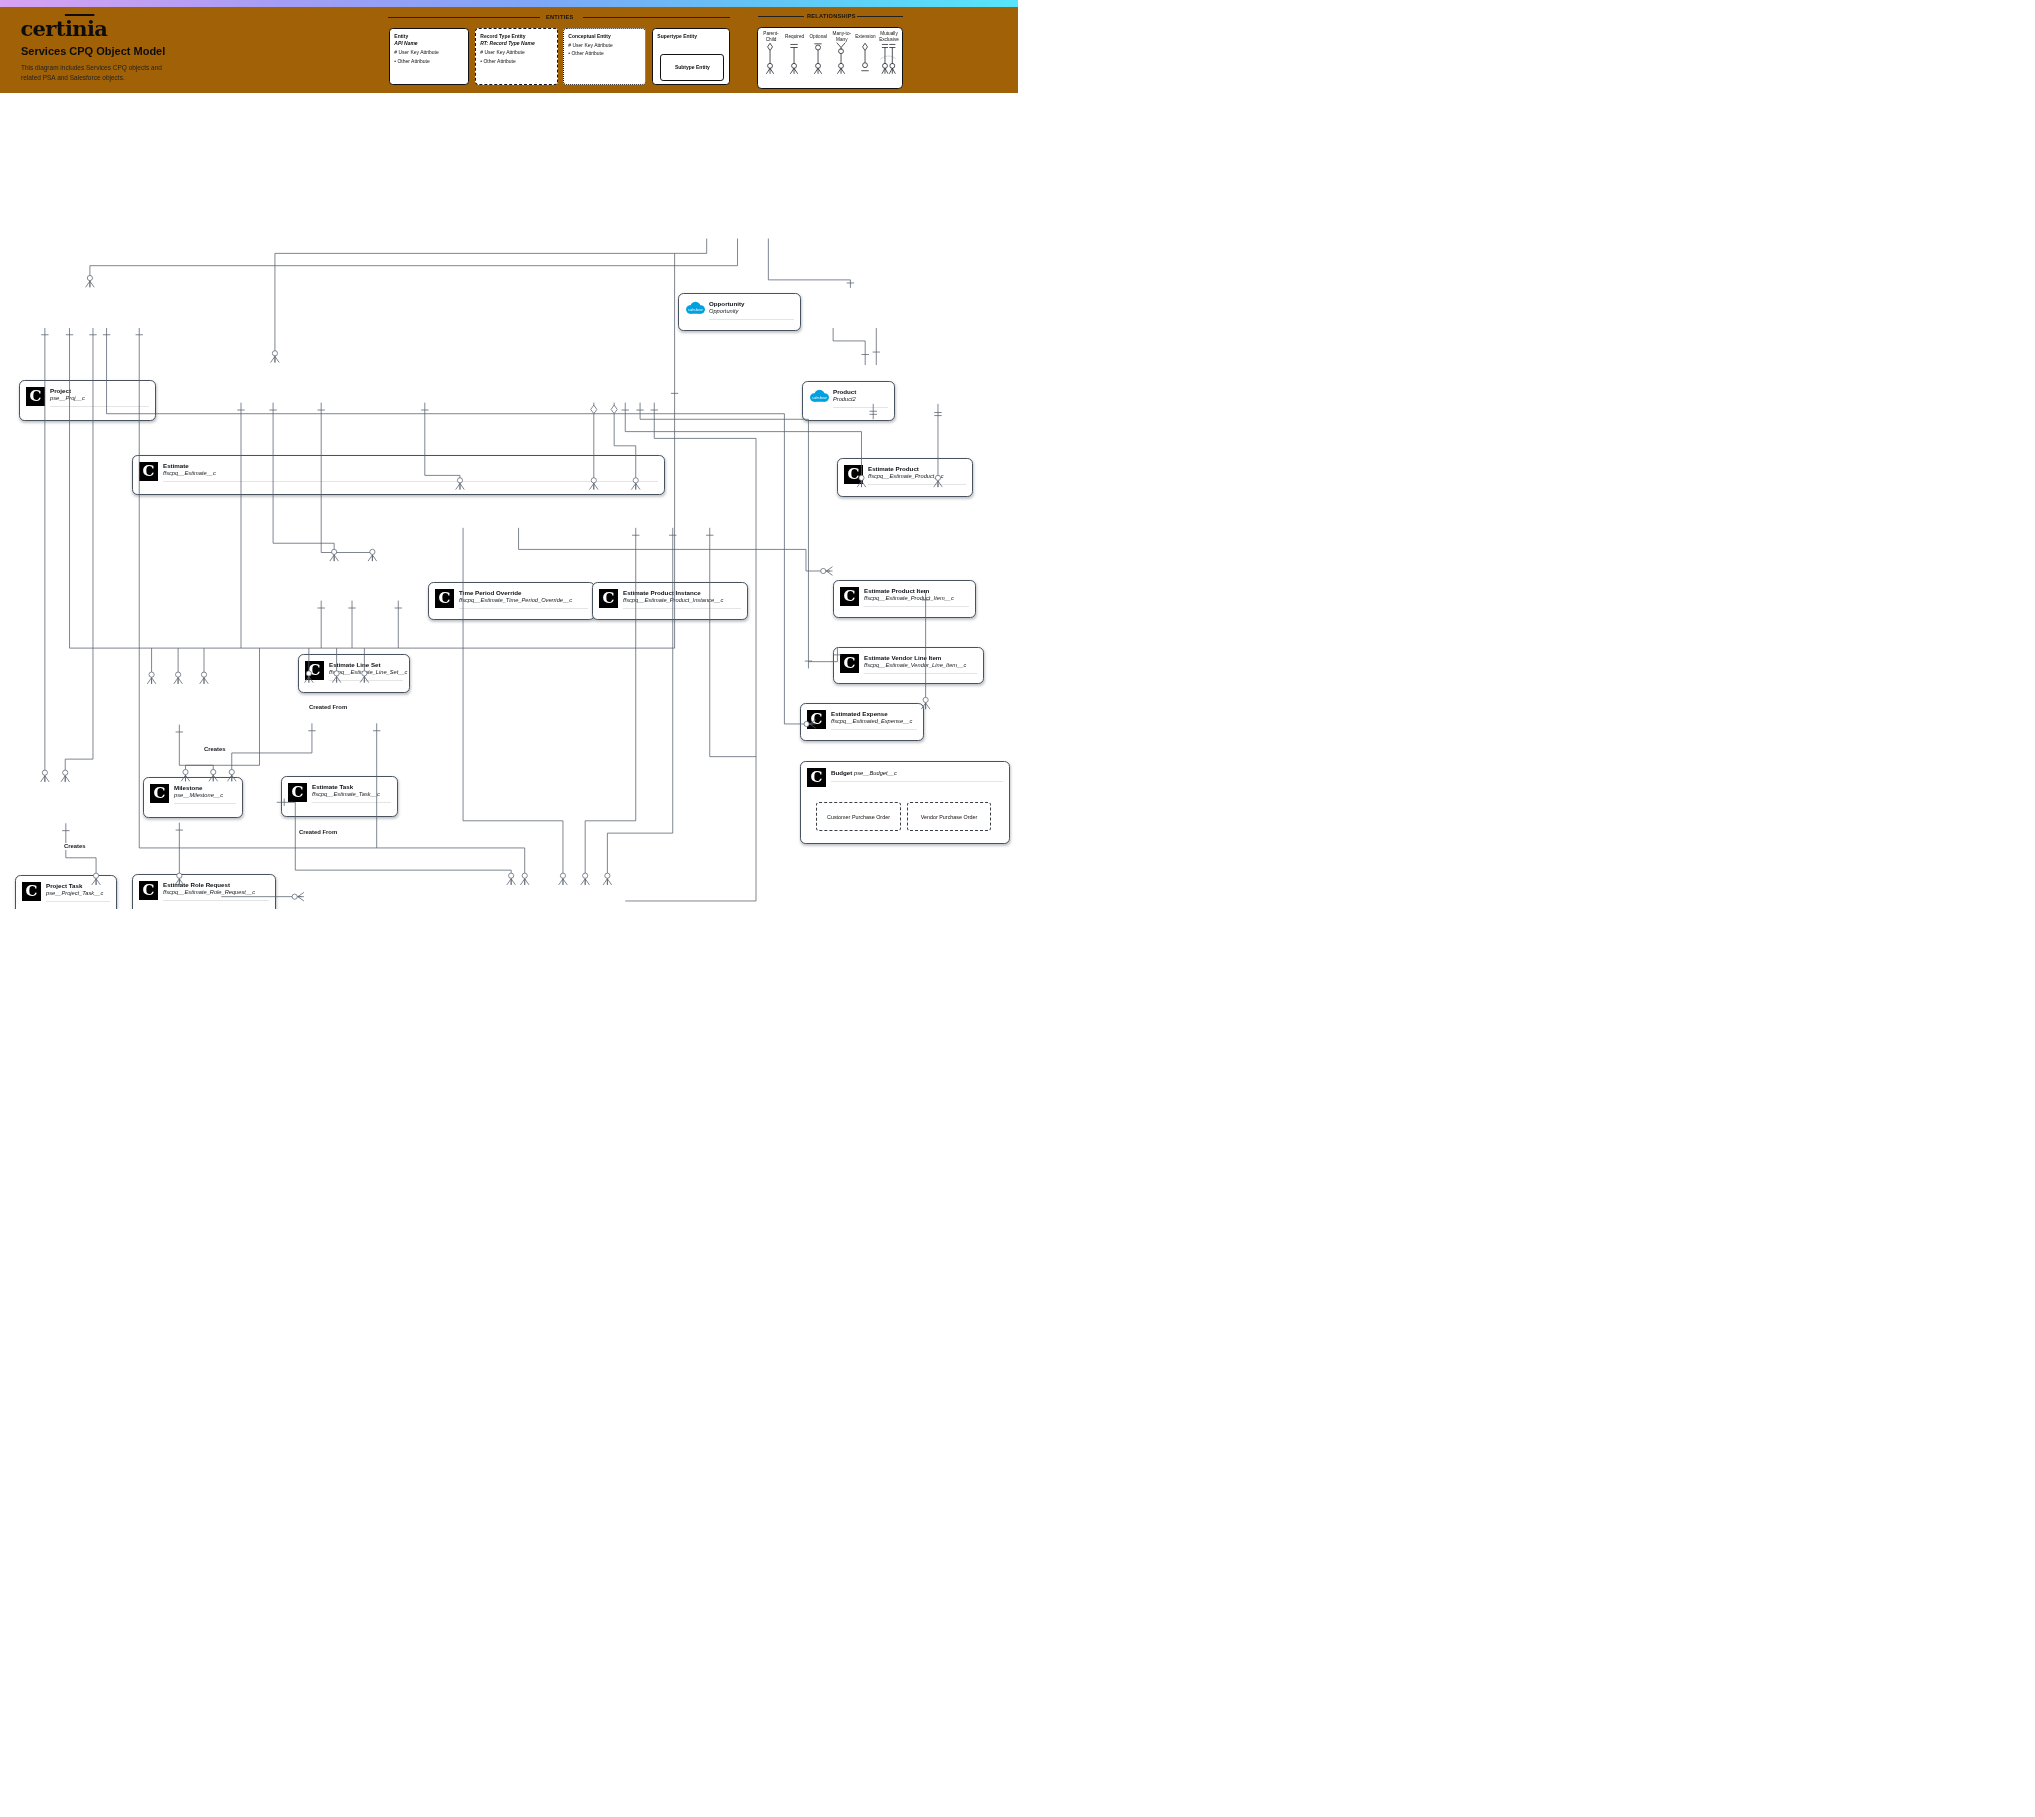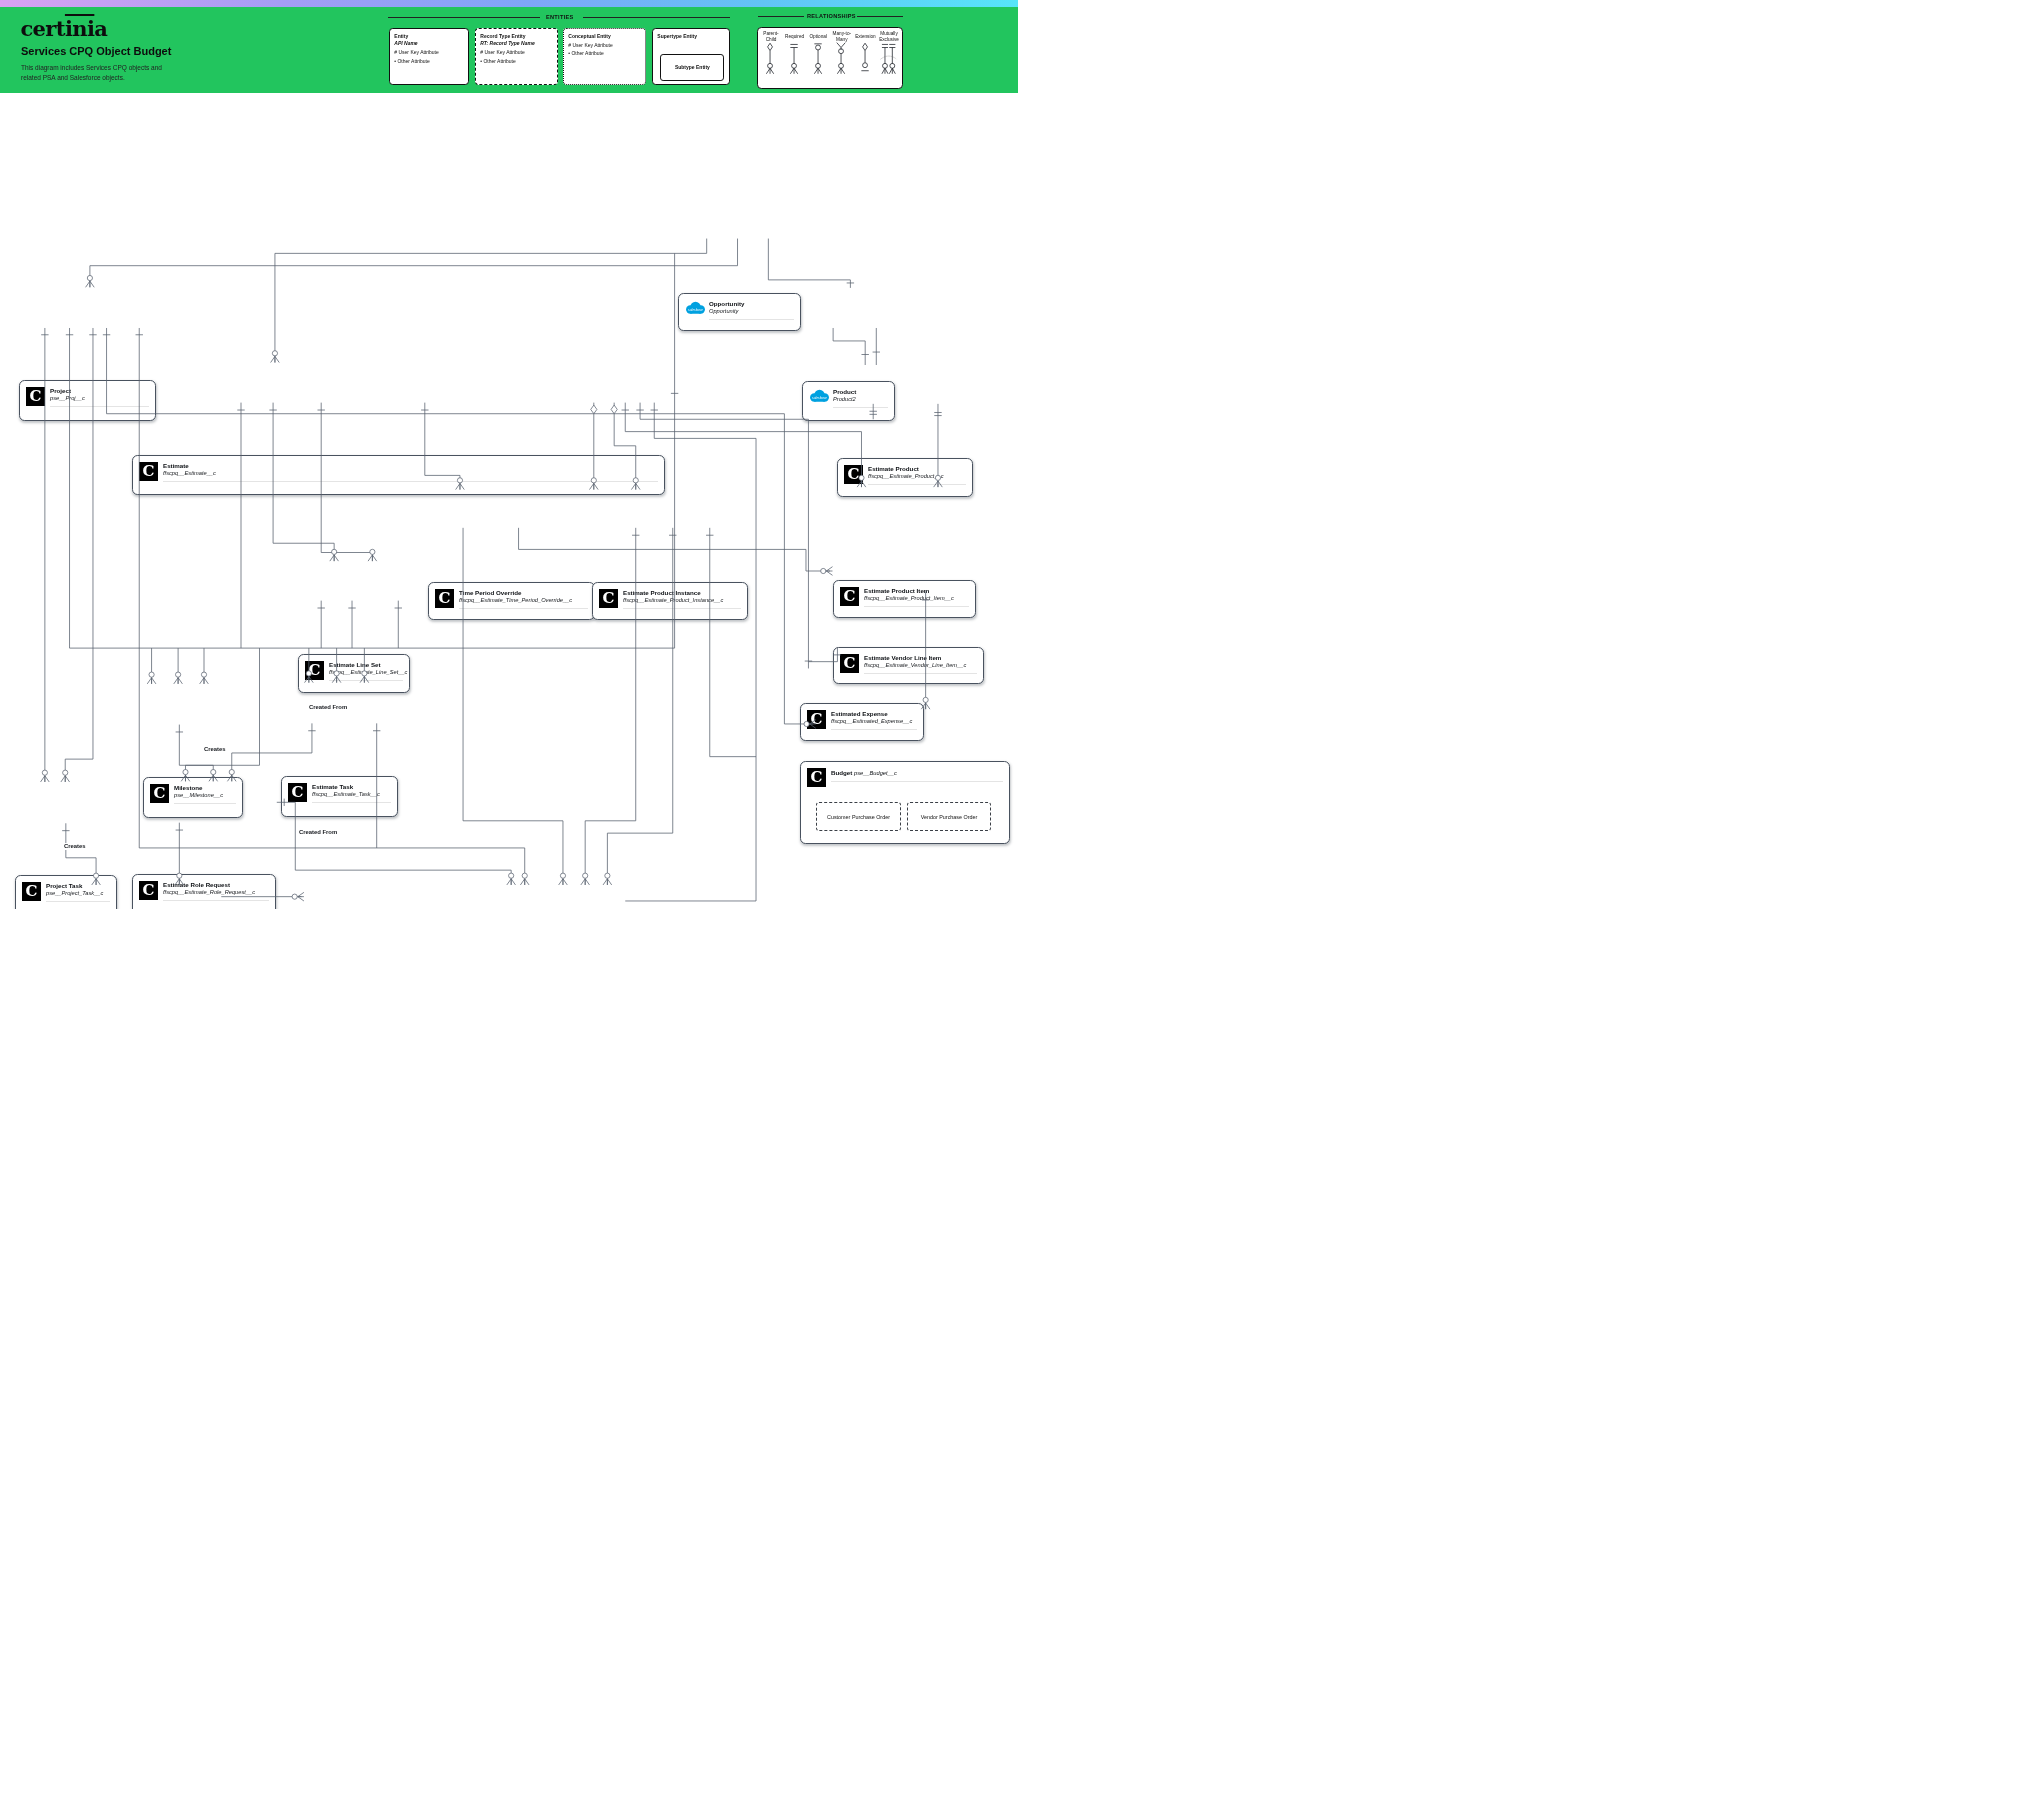--- a/index.html
+++ b/index.html
@@ -1,19 +1,19 @@
 <!DOCTYPE html>
 <html style="font-size:10px"><head>
 <meta charset="utf-8">
 <style>
   html,body{margin:0;padding:0;background:#fff;}
   .page{position:relative;width:1018px;height:909px;font-family:"Liberation Sans",sans-serif;overflow:hidden;background:#fff;}
   .topbar{position:absolute;left:0;top:0;width:100%;height:6.8px;
     background:linear-gradient(90deg,#d9a2f2 0%,#a49df5 28%,#7fa6f8 52%,#62c4f5 75%,#57e5fa 100%);}
-  .header{position:absolute;left:0;top:6.8px;width:100%;height:86px;background:#22c55e;border-bottom:0.6px solid #c9ced4;}
+  .header{position:absolute;left:0;top:6.8px;width:100%;height:86px;background:#a16207;border-bottom:0.6px solid #c9ced4;}
   .brand{position:absolute;left:20.4px;top:9.3px;font-family:"DejaVu Serif",serif;font-weight:700;font-size:21px;color:#0d0d0d;letter-spacing:-0.6px;}
   .brand .ovl{text-decoration:overline;}
   .h-title{position:absolute;left:21px;top:38px;font-size:11px;font-weight:700;color:#0d0d0d;}
   .h-sub{position:absolute;left:21px;top:56px;font-size:6.5px;color:#222;line-height:10px;}
   .sect{position:absolute;font-size:5.6px;font-weight:700;letter-spacing:0.3px;color:#111;}
   .sect-line{position:absolute;height:0;border-top:0.9px solid #222;}
   .lgx{position:absolute;background:#fff;border-radius:3.7px;box-sizing:border-box;padding:3.7px 4.3px;font-size:5px;line-height:7.4px;color:#111;}
   .lgx .t{font-weight:700;}
   .lgx .st{font-weight:700;font-style:italic;}
   .lgx .at{margin-top:1.2px;}
@@ -42,21 +42,21 @@
   .lbl{position:absolute;z-index:4;font-size:5.9px;font-weight:700;color:#15181d;background:#fff;padding:0 1.9px;white-space:nowrap;line-height:7.4px;}
 </style>
 </head>
 <body>
 
 <div class="page">
   <div class="topbar"></div>
 
   <div class="header">
     <div class="brand"><span>cert</span><span class="ovl">ini</span><span>a</span></div>
-    <div class="h-title">Services CPQ Object Budget</div>
+    <div class="h-title">Services CPQ Object Model</div>
     <div class="h-sub">
       <div>This diagram includes Services CPQ objects and</div>
       <div>related PSA and Salesforce objects.</div>
     </div>
 
     <div class="sect-line" style="left:388px;top:10.5px;width:152px;"></div>
     <div class="sect" style="left:546px;top:7.4px;">ENTITIES</div>
     <div class="sect-line" style="left:583px;top:10.5px;width:147px;"></div>
     <div id="legend-entities">
         <div class="lgx lg-solid" style="left: 389px; top: 21.6px; width: 80px; height: 57px;">

